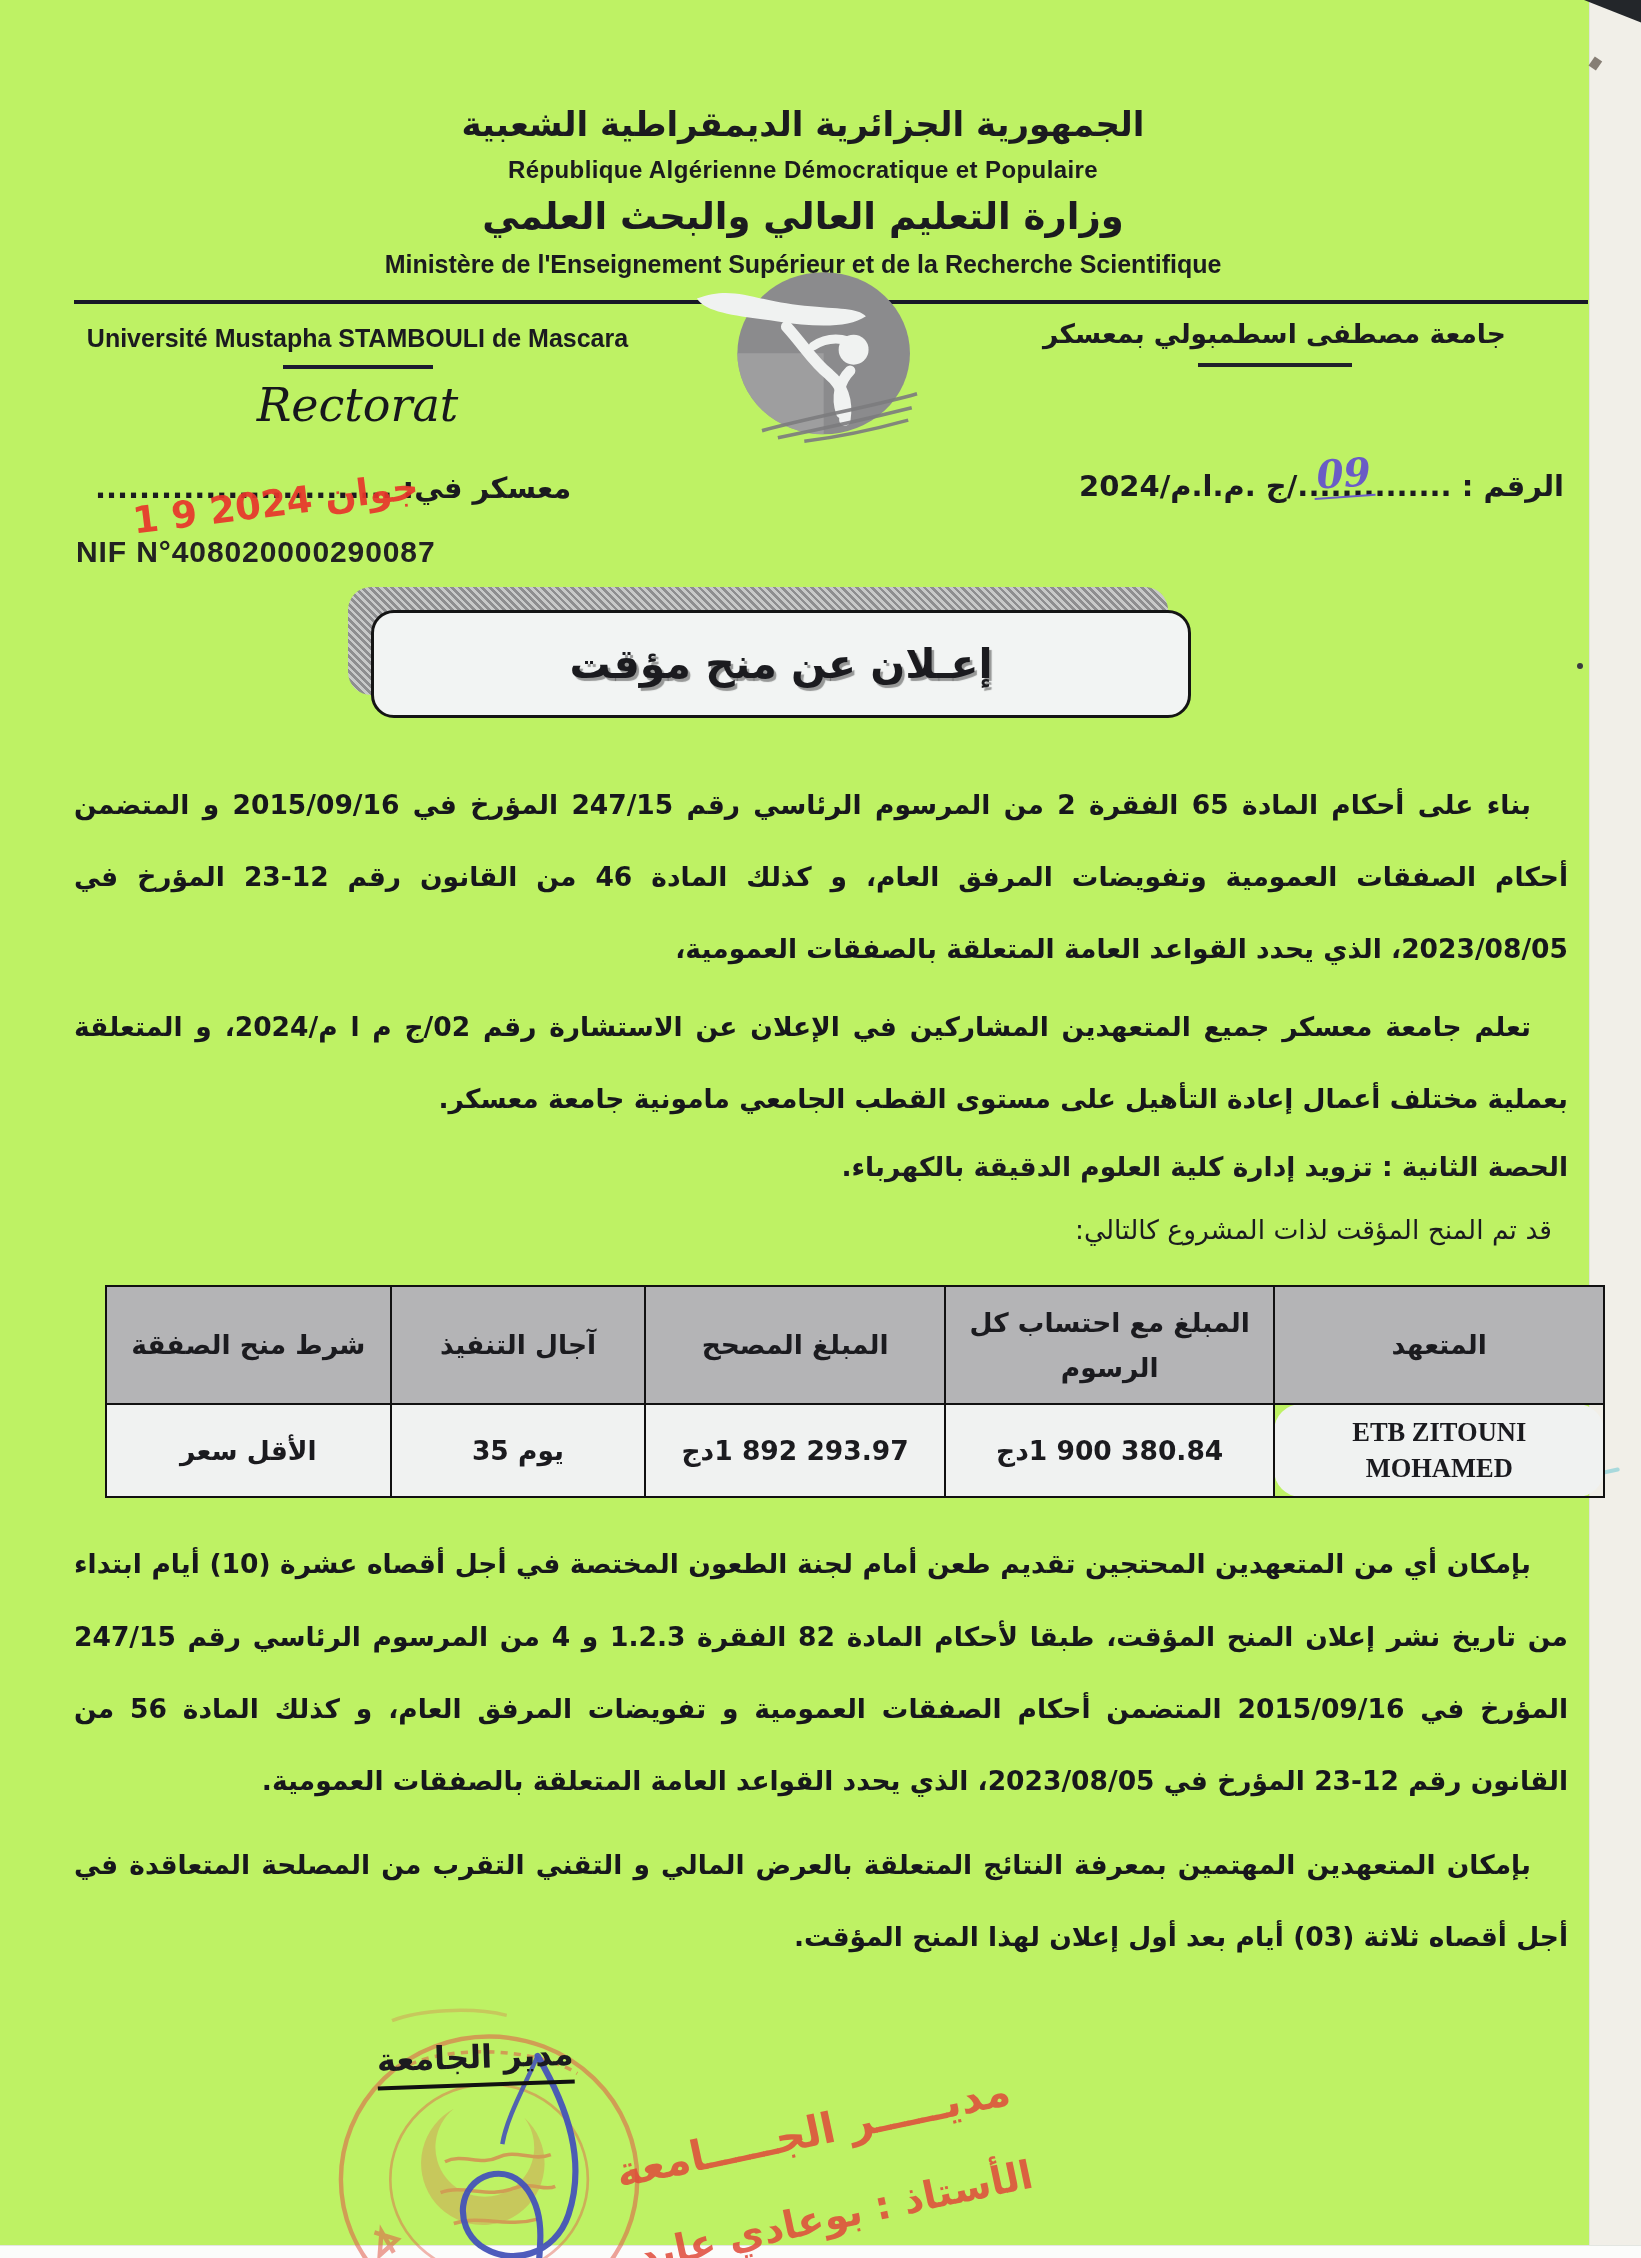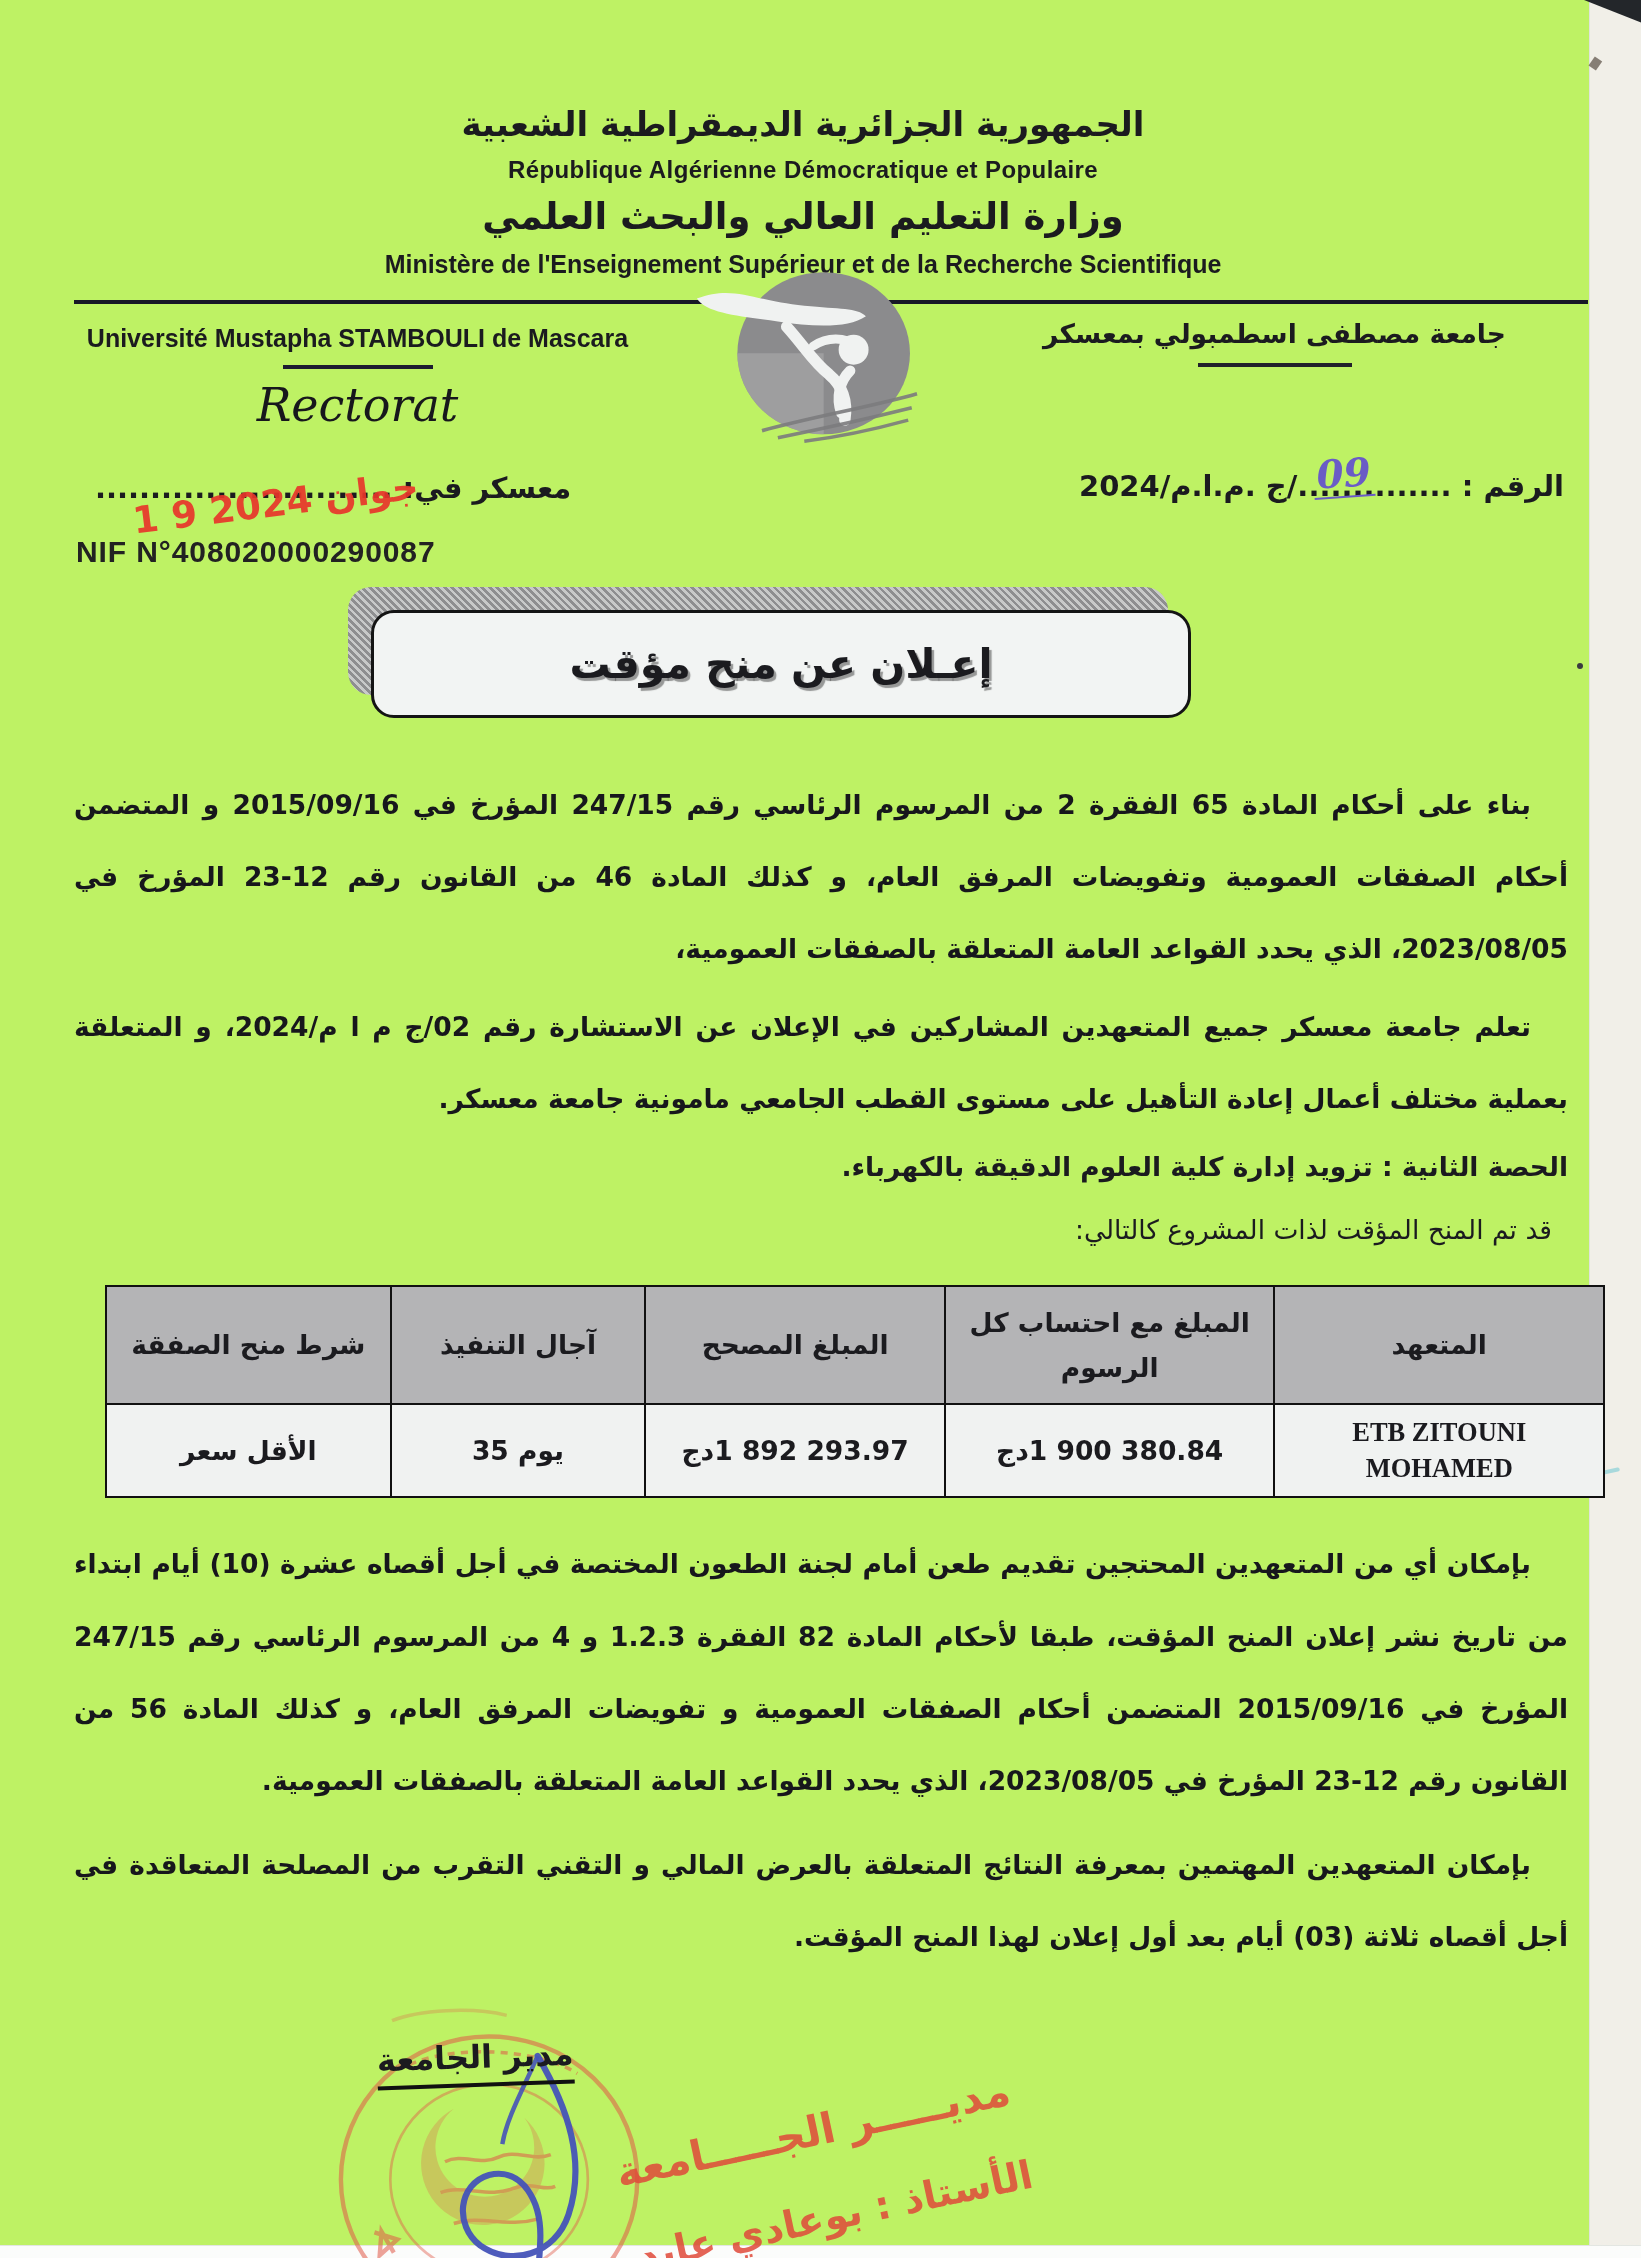--- a/index.html
+++ b/index.html
@@ -63,21 +63,21 @@
   
   .main{position:absolute;top:769px;left:74px;width:1494px;direction:rtl;}
   .para{font-size:26.5px;font-weight:700;line-height:2.72;text-align:justify;text-align-last:right;text-indent:37px;color:#17171c;}
   .p2-lot{font-size:26.5px;font-weight:800;line-height:2.4;}
   .p2-award{font-size:26.5px;font-weight:400;line-height:2.4;text-indent:16px;}
 
   table.award{border-collapse:collapse;width:1500px;margin:23px -37px 30px 0;direction:rtl;}
   table.award th,table.award td{border:2.6px solid #111;text-align:center;vertical-align:middle;}
   table.award th{background:#b4b4b6;font-size:26.5px;font-weight:700;height:109px;padding:3.5px 8.8px;line-height:1.7;}
   table.award td{height:88px;font-size:26.5px;font-weight:700;background:#f0f2f1;padding:1.8px 7px;}
-  td.bidder{font-family:"Liberation Serif",serif;font-size:28px;font-weight:400;line-height:1.35;}
+  td.bidder{font-family:"Liberation Serif",serif;font-size:28px;font-weight:400;line-height:1.35;border-radius:27px;}
   .num{direction:ltr;unicode-bidi:isolate;letter-spacing:0.9px;}
   .ltrwrap{direction:ltr;unicode-bidi:isolate;}
 
   
   .sig-block{position:relative;height:441px;margin-top:30px;}
   .sig-title{position:absolute;left:303px;top:35px;font-size:32px;font-weight:800;border-bottom:4.4px solid #111;
     padding-bottom:7px;transform:rotate(-2deg);z-index:3;direction:rtl;}
   .stamp-svg{position:absolute;left:115px;top:0;z-index:1;}
   .stamp-line1{position:absolute;left:538px;top:104px;color:#e04a3a;font-size:42px;font-weight:700;
     transform:rotate(-12deg);direction:rtl;letter-spacing:3.5px;opacity:.85;z-index:2;white-space:nowrap;}

